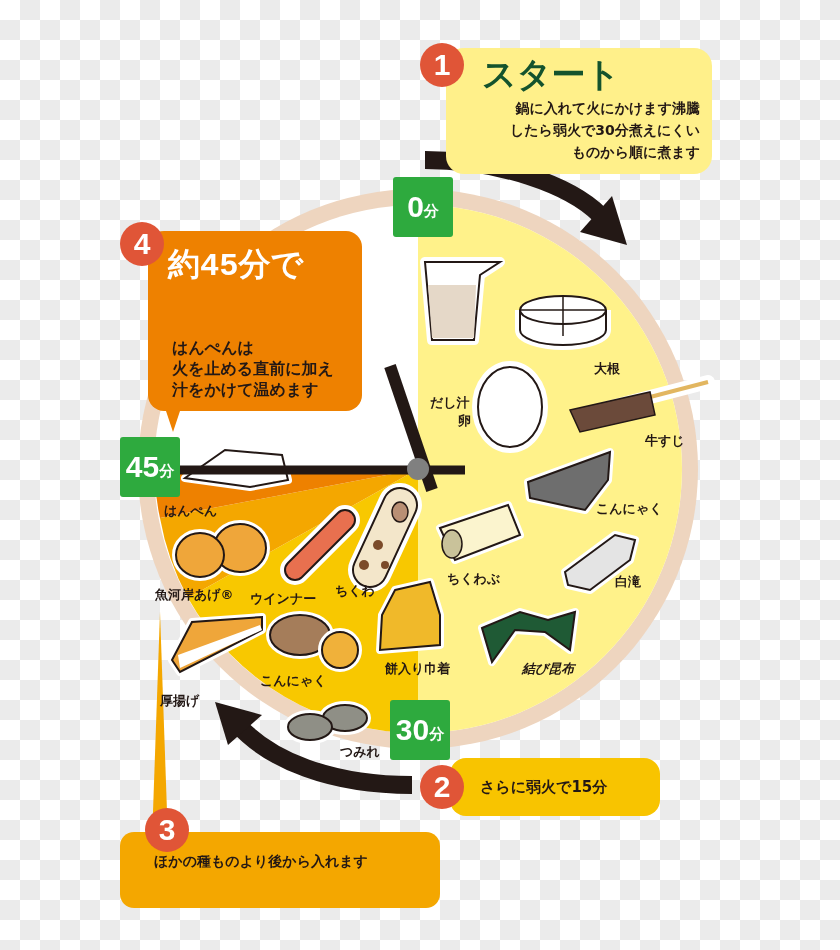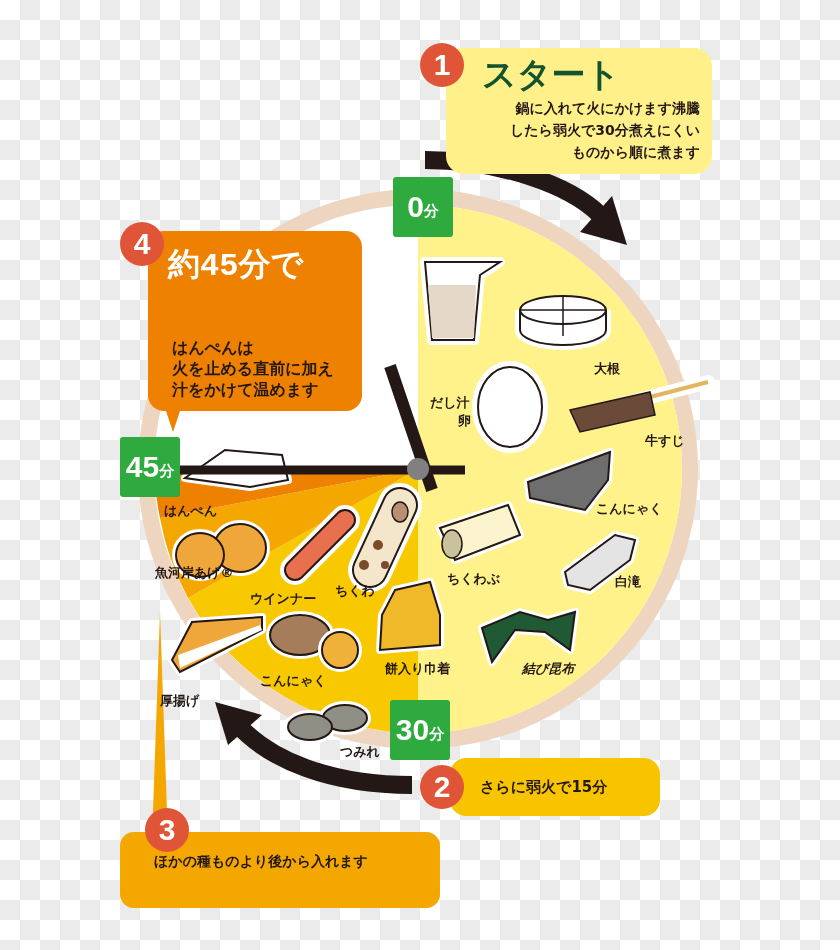--- a/index.html
+++ b/index.html
@@ -223,18 +223,18 @@
 <div class="label" style="left:430px; top:368px;margin-top:26px;">だし汁</div>
 <div class="label" style="left:594px; top:360px;">大根</div>
 <div class="label" style="left:458px; top:412px;">卵</div>
 <div class="label" style="left:624px; top:432px;margin-left:21px;">牛すじ</div>
 <div class="label" style="left:596px; top:500px;">こんにゃく</div>
 <div class="label" style="left:447px; top:570px;">ちくわぶ</div>
 <div class="label" style="left:615px; top:573px;">白滝</div>
 <div class="label" style="left:522px; top:660px;font-style:italic;">結び昆布</div>
 <div class="label" style="left:385px; top:660px;">餅入り巾着</div>
 <div class="label" style="left:164px; top:502px;">はんぺん</div>
-<div class="label" style="left:155px; top:564px;">魚河岸あげ®</div>
+<div class="label" style="left:155px; top:586px;">魚河岸あげ®</div>
 <div class="label" style="left:250px; top:590px;">ウインナー</div>
 <div class="label" style="left:335px; top:582px;">ちくわ</div>
 <div class="label" style="left:260px; top:672px;">こんにゃく</div>
 <div class="label" style="left:160px; top:692px;">厚揚げ</div>
 <div class="label" style="left:340px; top:743px;">つみれ</div>
 
 </body></html>

